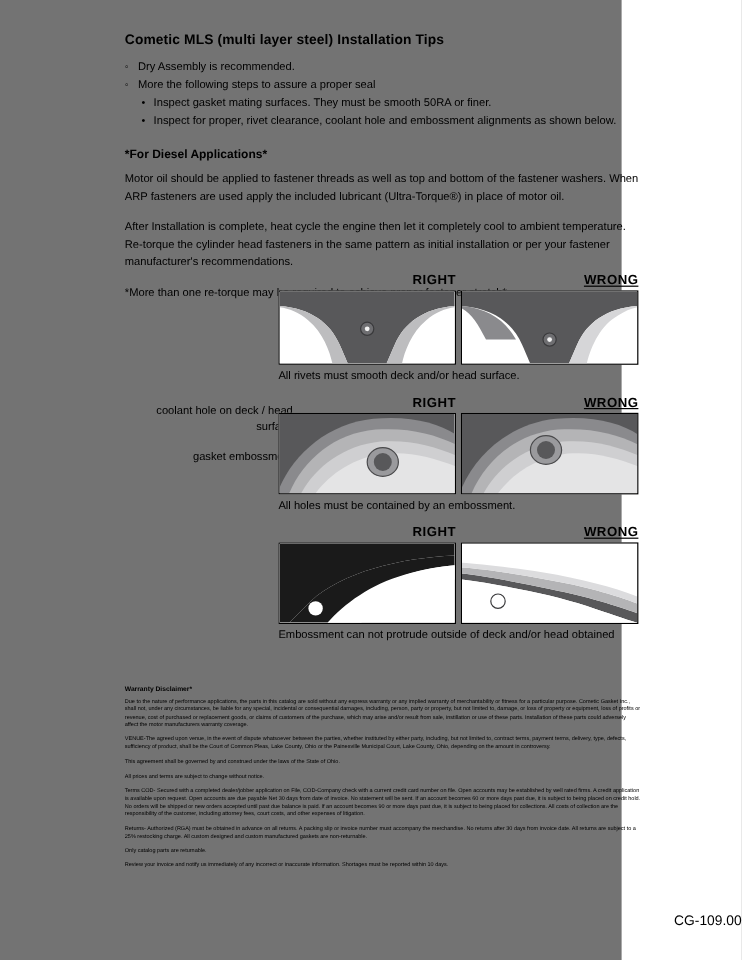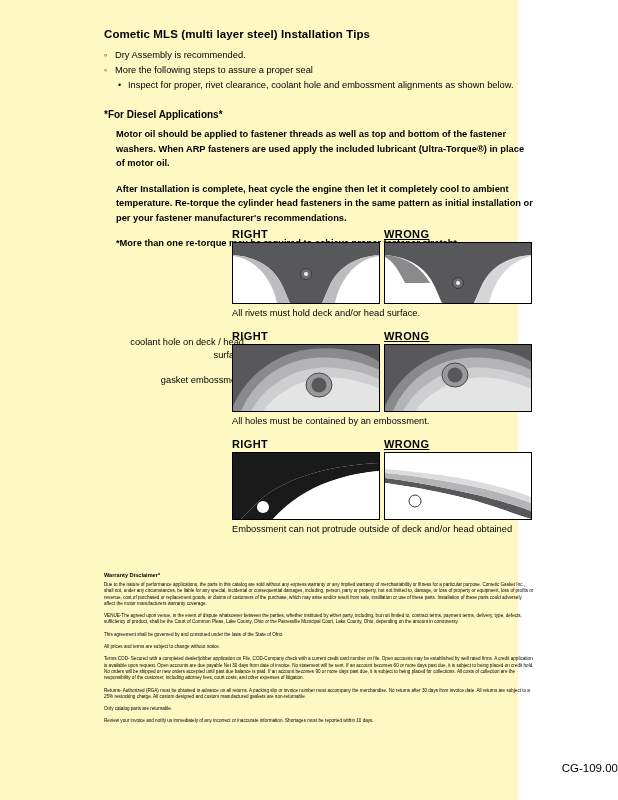--- a/index.html
+++ b/index.html
@@ -13,21 +13,21 @@
     font-family: "Liberation Sans", sans-serif;
     color: #000000;
     position: relative;
     overflow: hidden;
   }
   .page {
     position: absolute;
     left: 0; top: 0;
     width: 518px;
     height: 800px;
-    background: #fef9c3;
+    background: #737373;
   }
   .content {
     position: absolute;
     left: 104px;
     top: 28px;
     width: 430px;
   }
   h1.title {
     font-size: 11.5px;
     font-weight: bold;
@@ -71,22 +71,21 @@
     font-size: 9px;
   }
   h2.subhead {
     font-size: 10px;
     font-weight: bold;
     margin: 16px 0 7px 0;
   }
   p.body {
     font-size: 9.3px;
     line-height: 14.5px;
-    margin: 0 0 11px 12px;
-    font-weight: bold;
+    margin: 0 0 11px 0;
   }
   p.body.last { margin-bottom: 0; }
 
   
   .figures {
     position: absolute;
     left: 232px;
     top: 228px;
     width: 300px;
   }
@@ -97,21 +96,21 @@
   .fig-labels {
     display: flex;
     justify-content: flex-start;
     font-size: 11px;
     font-weight: bold;
     letter-spacing: 0.4px;
     margin-bottom: 2px;
   }
   .fig-labels .lab {
     width: 148px;
-    text-align: left;
+    text-align: right;
   }
   .fig-labels .lab.gap { margin-left: 4px; text-decoration: underline; }
   .panels {
     display: flex;
   }
   .panel {
     width: 148px;
     height: 62px;
     border: 1px solid #000;
     box-sizing: border-box;
@@ -178,20 +177,21 @@
 <div class="page">
 
   <div class="content">
     <h1 class="title">Cometic MLS (multi layer steel) Installation Tips</h1>
 
     <ul class="bullets">
       <li>Dry Assembly is recommended.</li>
       <li>More the following steps to assure a proper seal</li>
     </ul>
     <ul class="sub">
+      <li>Inspect gasket mating surfaces.  They must be smooth 50RA or finer.</li>
       <li>Inspect for proper, rivet clearance, coolant hole and embossment alignments as shown below.</li>
     </ul>
 
     <h2 class="subhead">*For Diesel Applications*</h2>
     <p class="body">Motor oil should be applied to fastener threads as well as top and bottom of the fastener washers. When ARP fasteners are used apply the included lubricant (Ultra-Torque®) in place of motor oil.</p>
     <p class="body">After Installation is complete, heat cycle the engine then let it completely cool to ambient temperature. Re-torque the cylinder head fasteners in the same pattern as initial installation or per your fastener manufacturer's recommendations.</p>
     <p class="body last">*More than one re-torque may be required to achieve proper fastener stretch*</p>
   </div>
 
   <div class="callouts">
@@ -224,21 +224,21 @@
           <svg width="146" height="60" viewBox="0 0 146 60">
             <rect x="0" y="0" width="146" height="60" fill="#ffffff"></rect>
             <path d="M0,0 L146,0 L146,12 C120,14 104,26 96,44 C92,53 90,58 89,60 L57,60 C56,58 54,53 50,44 C42,26 26,14 0,12 Z" fill="#58585a"></path>
             <path d="M146,12 C120,14 104,26 96,44 C92,53 90,58 89,60 L104,60 C108,44 116,28 130,20 C136,16 141,14 146,13 Z" fill="#d6d6d8"></path>
             <path d="M0,12 C22,14 36,24 45,40 L20,40 C14,28 8,18 0,14 Z" fill="#8a8a8d"></path>
             <circle cx="73" cy="40" r="5.5" fill="#6e6e71" stroke="#3a3a3c" stroke-width="1"></circle>
             <circle cx="73" cy="40" r="2" fill="#f2f2f2"></circle>
           </svg>
         </div>
       </div>
-      <div class="cap">All rivets must hold deck and/or head surface.</div>
+      <div class="cap">All rivets must smooth deck and/or head surface.</div>
     </div>
 
     <div class="fig-row" style="margin-top:10px;">
       <div class="fig-labels">
         <div class="lab">RIGHT</div>
         <div class="lab gap">WRONG</div>
       </div>
       <div class="panels">
         <div class="panel tall">
           <svg width="146" height="66" viewBox="0 0 146 66">

